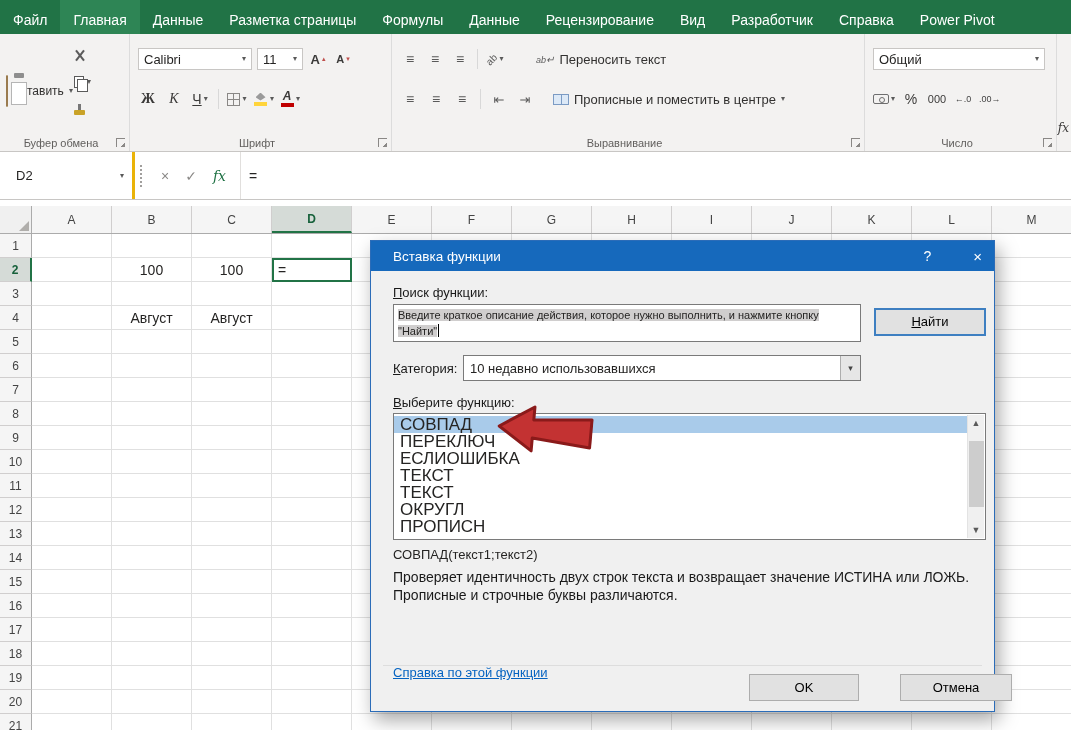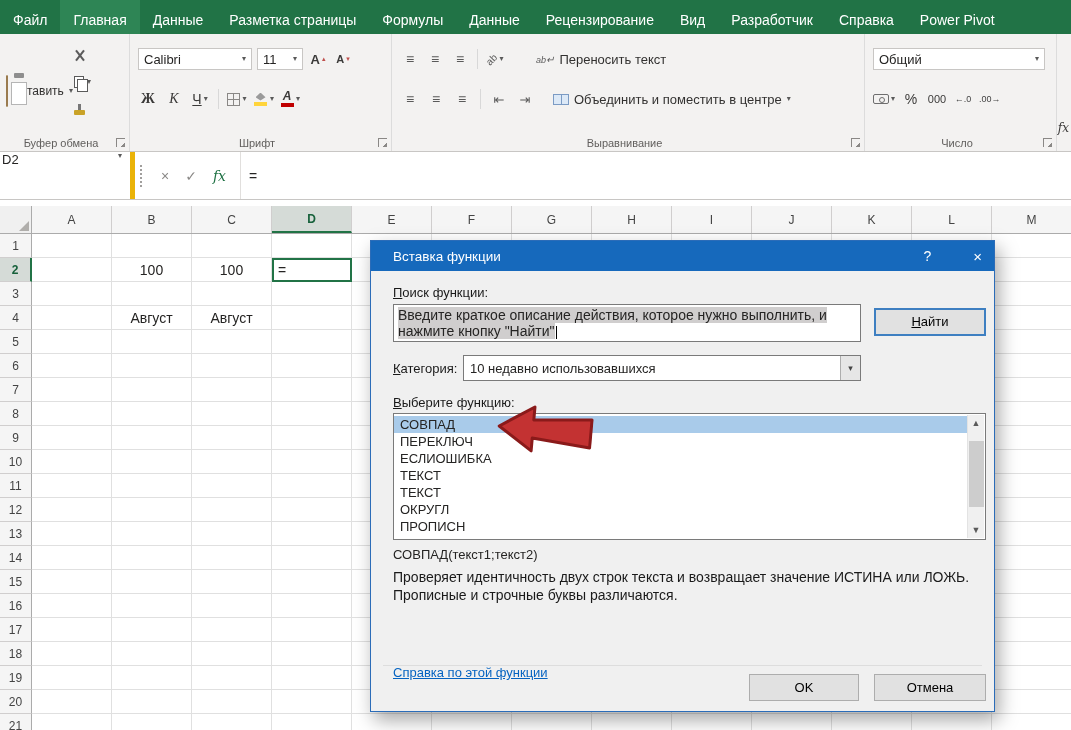--- a/index.html
+++ b/index.html
@@ -71,21 +71,21 @@
 
   
   .num-combo { position:absolute; top:14px; left:8px; width:172px; }
   .ic-money { position:relative; width:16px; height:10px; border:1px solid #6E6E6E; border-radius:2px; display:inline-block; }
   .ic-money::after { content:""; position:absolute; left:5px; top:2px; width:4px; height:4px; border:1px solid #6E6E6E; border-radius:50%; }
   .dec { font-size:9px; color:#444; letter-spacing:0; }
   .fx-sliver { position:absolute; bottom:16px; right:2px; font-style:italic; font-family:"DejaVu Serif", serif; font-size:12px; color:#3B3A39; }
 
   
   #formulabar { height:48px; background:#fff; border-bottom:1px solid #C8C6C4; display:flex; align-items:stretch; }
-  .namebox { width:135px; display:flex; padding:0 8px 0 2px; font-size:13px; border-right:5px solid #eab308; justify-content:space-between; }
+  .namebox { width:135px; display:flex; align-items:center; padding:0 8px 0 16px; font-size:13px; border-right:3px solid #eab308; justify-content:space-between; }
   .gripper { border-left:2px dotted #A19F9D; height:22px; align-self:center; margin:0 5px; }
   .fbtns { display:flex; align-items:center; gap:16px; padding:0 14px; border-right:1px solid #E1DFDD; }
   .fb-x, .fb-c { color:#8A8886; font-size:14px; }
   .fb-fx { font-style:italic; font-family:"DejaVu Serif", serif; font-size:14px; color:var(--excel-green); }
   .fcontent { flex:1; display:flex; align-items:center; padding-left:8px; font-size:14px; }
 
   
   #grid { position:absolute; top:206px; left:0; width:1071px; bottom:0; overflow:hidden; background:#fff; }
   #colrow { display:flex; height:28px; background:#F5F5F5; border-bottom:1px solid #ABABAB; }
   .corner { width:32px; flex:0 0 32px; border-right:1px solid #ABABAB; position:relative; background:#F0F0F0; }
@@ -99,44 +99,44 @@
   .cell.active { border:2px solid var(--excel-green); justify-content:flex-start; padding-left:4px; }
 
   
   #dialog { position:absolute; left:370px; top:240px; width:625px; height:472px; background:#F0F0F0; border:1px solid #2B6CB8; box-shadow:4px 8px 18px rgba(0,0,0,0.35); z-index:10; font-size:13px; }
   .dlg-title { height:30px; background:var(--dialog-blue); color:#fff; display:flex; align-items:center; padding:0 12px 0 22px; font-size:13.5px; }
   .flex1 { flex:1; }
   .dlg-help { margin-right:42px; font-size:14px; cursor:default; }
   .dlg-close { font-size:15px; cursor:default; }
   .lbl { position:absolute; left:22px; font-size:13px; color:#1A1A1A; }
   .acc::first-letter { text-decoration:underline; }
-  .search-box { position:absolute; left:22px; top:63px; width:468px; height:38px; background:#fff; border:1px solid #7A7A7A; padding:2px 6px 2px 4px; font-size:14px; line-height:16px; overflow:hidden; }
+  .search-box { position:absolute; left:22px; top:63px; width:468px; height:38px; background:#fff; border:1px solid #7A7A7A; padding:2px 6px 2px 4px; font-size:11px; line-height:16px; overflow:hidden; }
   .seltext { background:#D0CECE; }
   .caret { display:inline-block; width:1px; height:13px; background:#000; vertical-align:text-bottom; margin-left:1px; }
   .btn { background:#E1E1E1; border:1px solid #ADADAD; font-size:13px; text-align:center; color:#000; cursor:default; }
   .btn-find { position:absolute; left:503px; top:67px; width:112px; height:28px; line-height:24px; border:2px solid #3E7FC1; }
   .cat-combo { position:absolute; left:92px; top:114px; width:398px; height:26px; background:#fff; border:1px solid #7A7A7A; display:flex; align-items:stretch; }
   .cat-text { flex:1; display:flex; align-items:center; padding-left:6px; font-size:13px; }
   .cat-arrow { width:20px; display:flex; align-items:center; justify-content:center; background:#E6E6E6; border-left:1px solid #ADADAD; font-size:9px; color:#444; }
   .fn-list { position:absolute; left:22px; top:172px; width:593px; height:127px; background:#fff; border:1px solid #7A7A7A; padding:2px 0; }
   .fn-items { width:calc(100% - 18px); }
-  .fn-item { height:17px; line-height:17px; padding-left:6px; font-size:13px; white-space:nowrap; }
+  .fn-item { height:17px; line-height:17px; padding-left:6px; font-size:17px; white-space:nowrap; }
   .fn-item.sel { background:var(--selection-blue); }
   .vscroll { position:absolute; top:1px; right:1px; bottom:1px; width:17px; background:#F0F0F0; border-left:1px solid #E3E3E3; }
   .sb-btn { position:absolute; left:0; width:16px; height:16px; display:flex; align-items:center; justify-content:center; font-size:9px; color:#5A5A5A; }
   .sb-down { bottom:0; }
   .sb-thumb { position:absolute; left:1px; top:26px; width:15px; height:66px; background:#CDCDCD; }
   .red-arrow { position:absolute; left:126px; top:163px; width:96px; height:52px; transform:rotate(5deg); z-index:12; }
   .red-arrow polygon { fill:var(--arrow-red); stroke:var(--arrow-red-dark); stroke-width:3; stroke-linejoin:round; }
   .fn-sig { position:absolute; left:22px; top:306px; font-weight:normal; font-size:13px; }
   .fn-desc { position:absolute; left:22px; font-size:14px; color:#1A1A1A; }
   .foot-sep { position:absolute; left:12px; right:12px; top:424px; border-top:1px solid #DDDDDD; }
   .help-link { position:absolute; left:22px; top:424px; color:var(--link-blue); text-decoration:underline; font-size:13px; cursor:pointer; }
   .btn-ok { position:absolute; left:378px; top:433px; width:110px; height:27px; line-height:25px; }
-  .btn-cancel { position:absolute; left:503px; top:433px; width:112px; height:27px; line-height:25px; }
+  .btn-cancel { position:absolute; left:529px; top:433px; width:112px; height:27px; line-height:25px; }
 </style>
 </head>
 <body>
 
 <div id="tabbar">
   <div id="ribbon-tabs">
       <div class="tab">Файл</div>
       <div class="tab active">Главная</div>
       <div class="tab">Данные</div>
       <div class="tab">Разметка страницы</div>
@@ -259,21 +259,21 @@
           <span class="lines">≡</span>
         </span>
       <span class="tool">
           <span class="lines">≡</span>
         </span>
       <span class="vsep"></span>
       <span class="tool ind">⇤</span>
       <span class="tool ind">⇥</span>
       <span class="txtbtn" style="margin-left:12px">
         <span class="ic-merge"></span>
-        <span>Объединить и поместить в центре</span>
+        <span>Прописные и поместить в центре</span>
         <span class="dd">▾</span>
       </span>
     </div>
     <div class="group-label">Выравнивание</div>
     <span class="launcher"></span>
   </div>
 
   <div class="group" style="width:192px">
     <div class="combo num-combo">
       <span>Общий</span>

